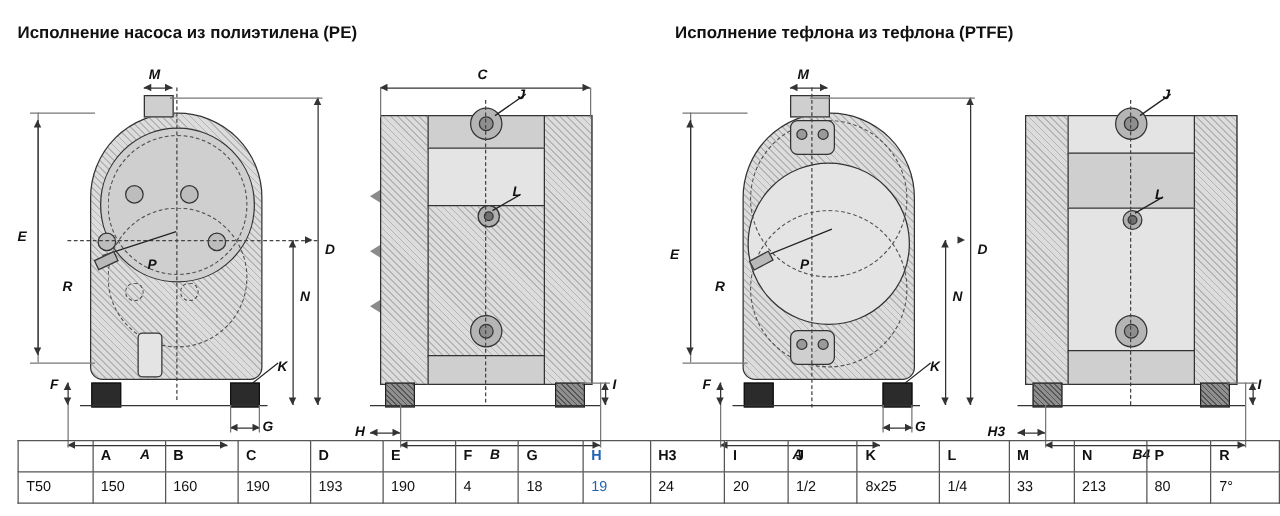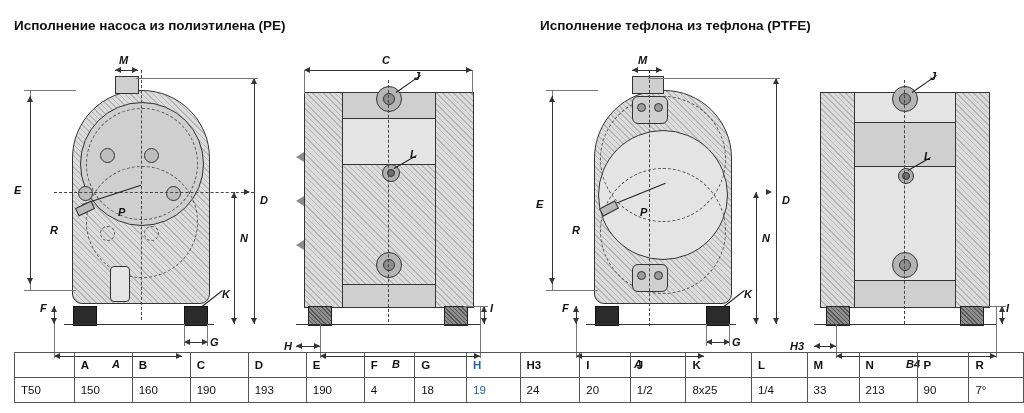--- a/index.html
+++ b/index.html
@@ -353,17 +353,17 @@
       <td>4</td>
       <td>18</td>
       <td class="hcolv">19</td>
       <td>24</td>
       <td>20</td>
       <td>1/2</td>
       <td>8x25</td>
       <td>1/4</td>
       <td>33</td>
       <td>213</td>
-      <td>90</td>
+      <td>80</td>
       <td>7°</td>
     </tr>
   </tbody>
 </table>
 
 </body></html>

